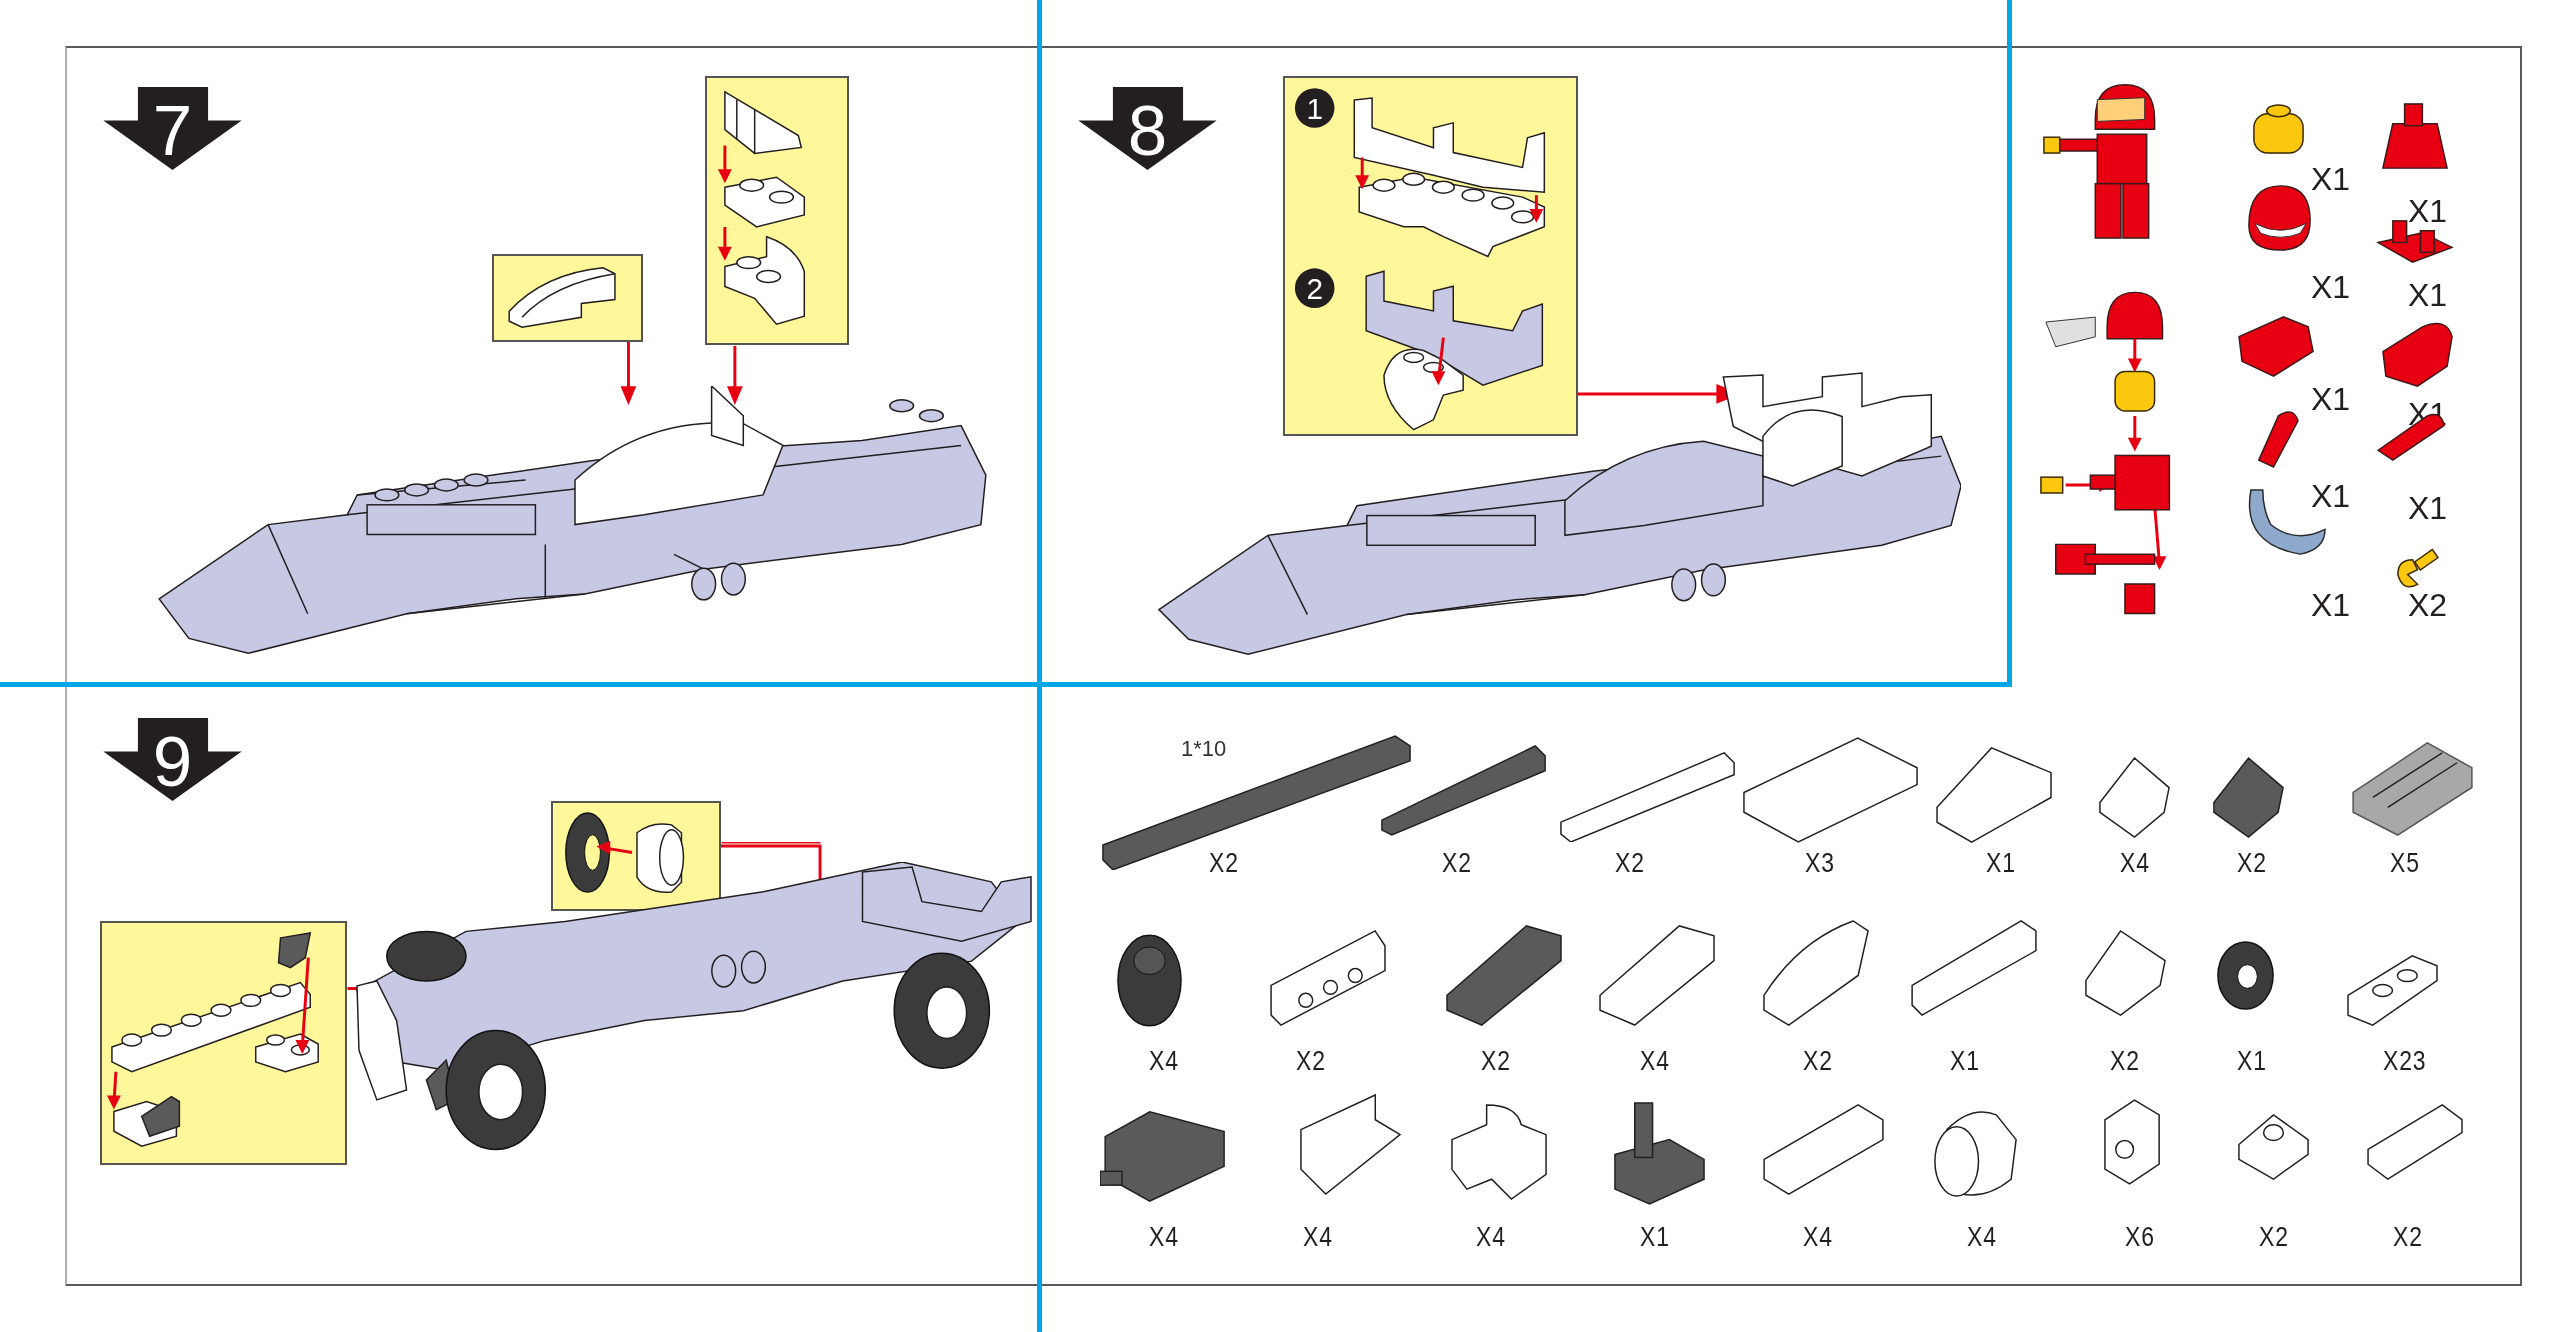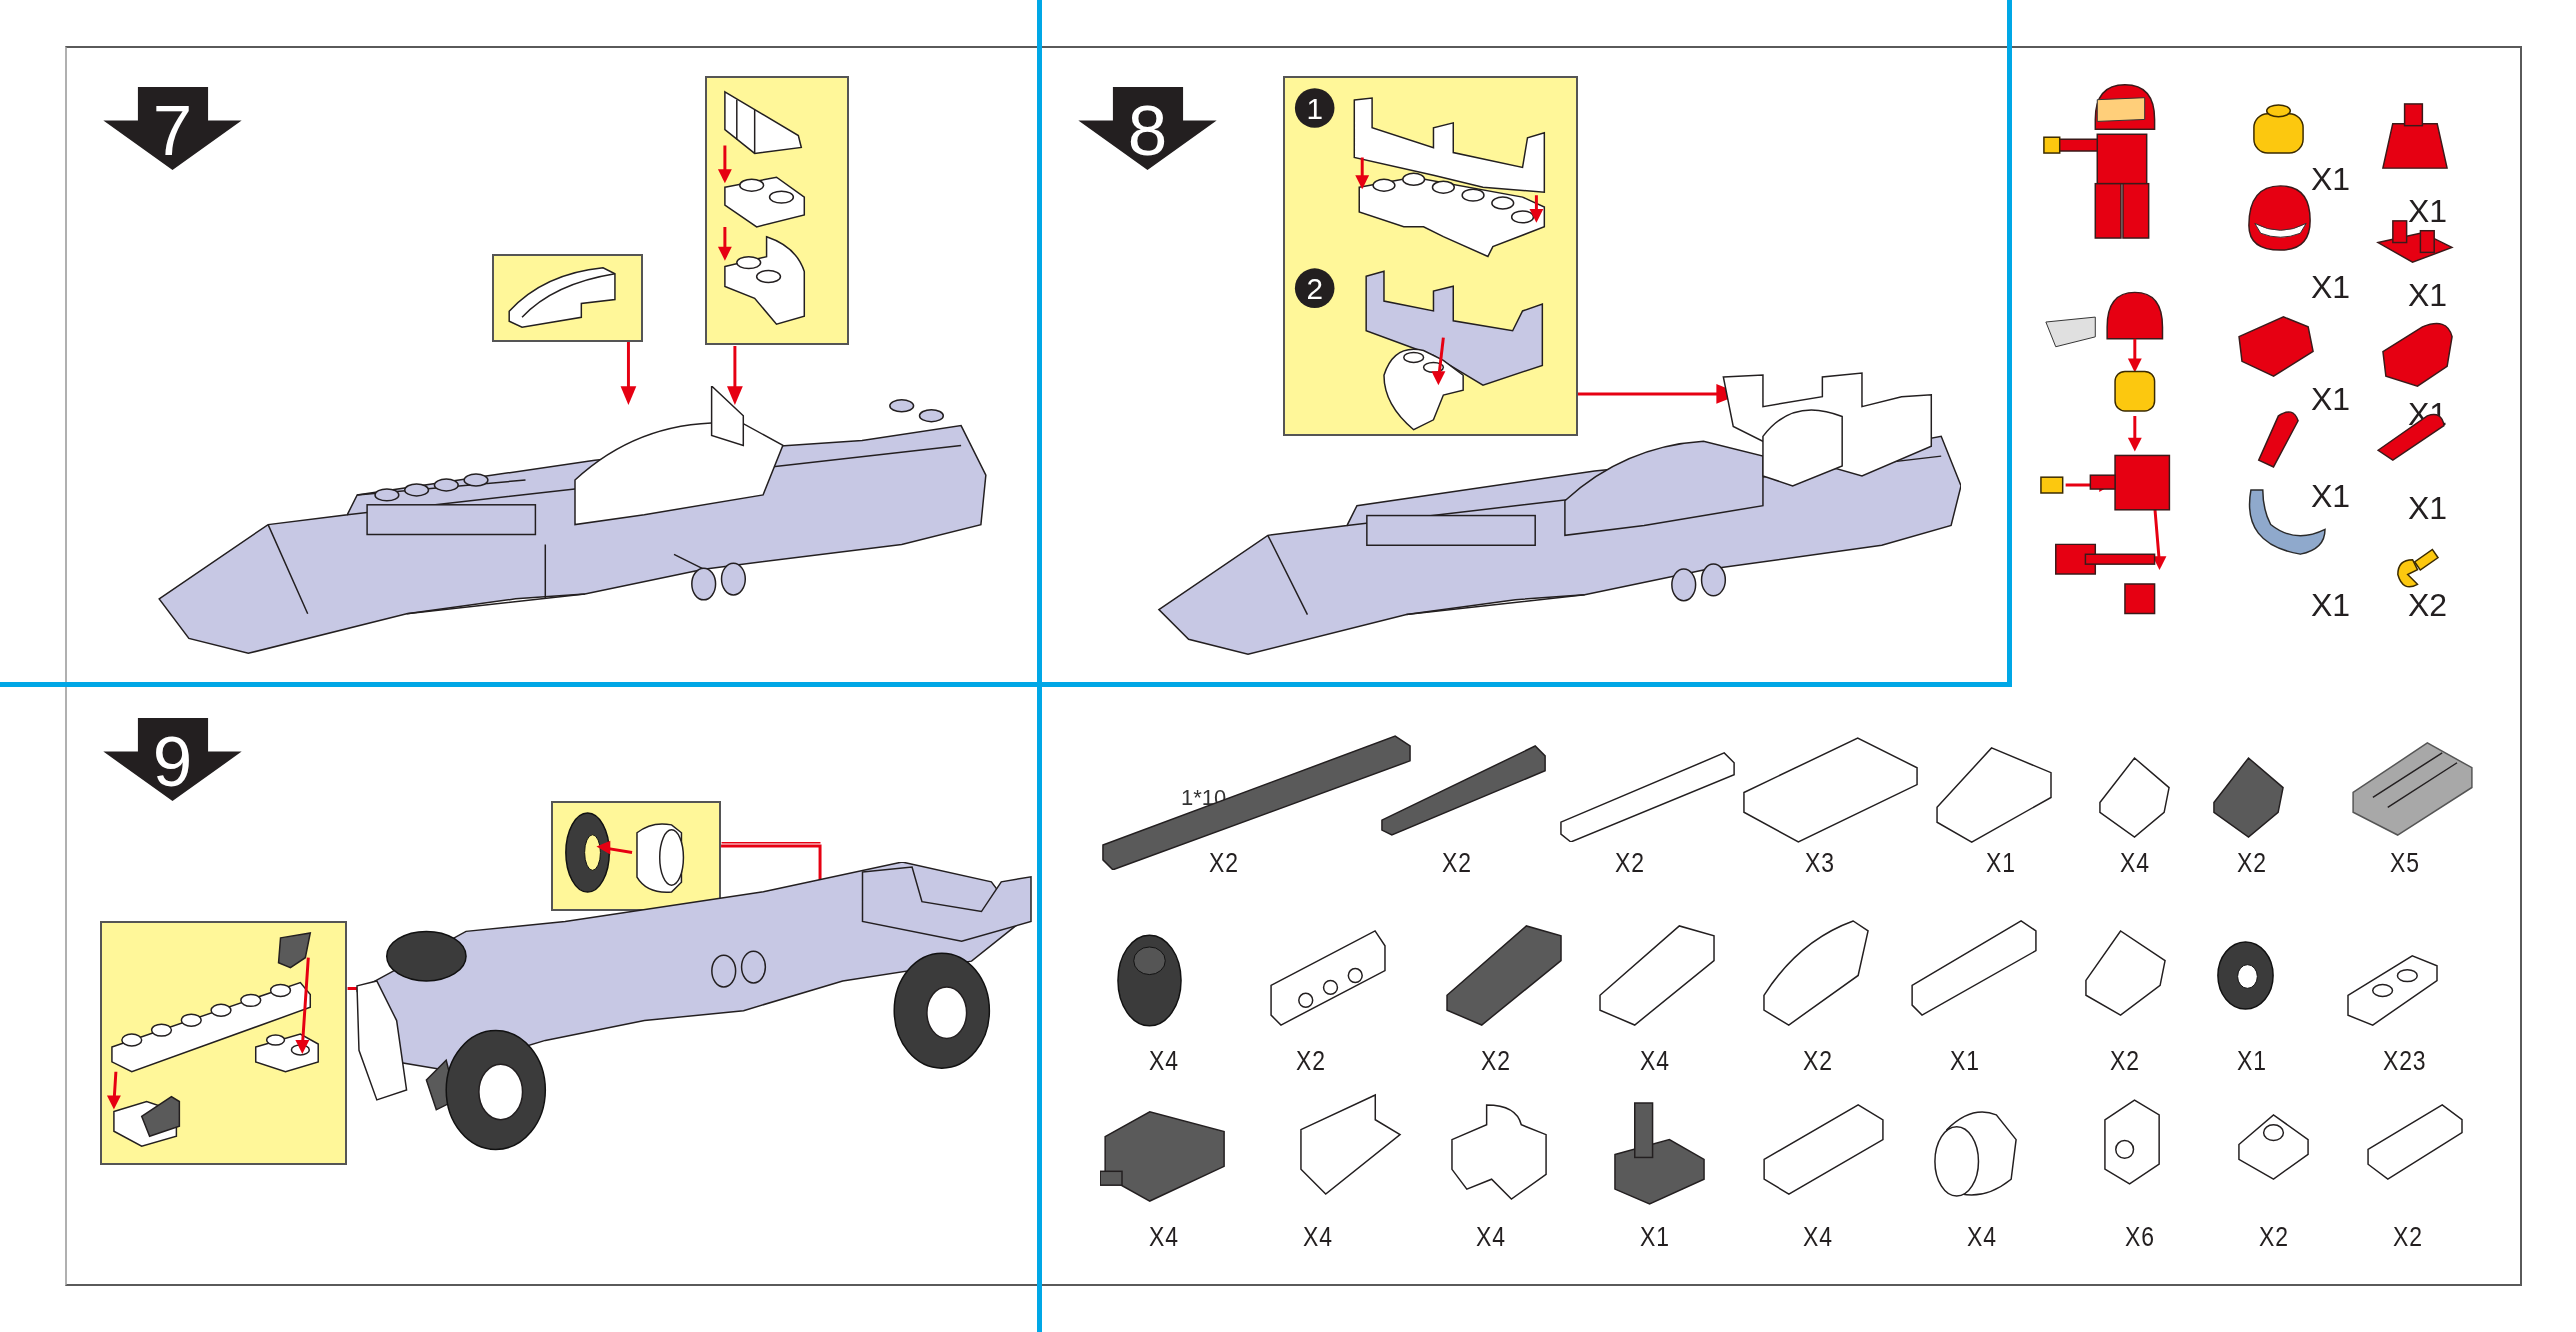--- a/index.html
+++ b/index.html
@@ -263,21 +263,21 @@
   <path class="lav" d="M520,10 L570,5 L580,40 L640,50 L660,20 L690,15 L690,60 L620,80 L520,60 Z"></path>
   <ellipse class="tire" cx="150" cy="230" rx="50" ry="60"></ellipse>
     <ellipse class="wh" cx="155" cy="232" rx="22" ry="28"></ellipse>
   <ellipse class="tire" cx="80" cy="95" rx="40" ry="25"></ellipse>
   <ellipse class="tire" cx="600" cy="150" rx="48" ry="58"></ellipse>
     <ellipse class="wh" cx="605" cy="152" rx="20" ry="26"></ellipse>
   <ellipse class="lav" cx="380" cy="110" rx="12" ry="16"></ellipse>
     <ellipse class="lav" cx="410" cy="106" rx="12" ry="16"></ellipse>
 </svg>
 
-<div class="lbl110" style="left:1181px;top:785px;">1*10</div>
+<div class="lbl110" style="left:1181px;top:736px;">1*10</div>
 
 <svg class="part" style="left:1098px;top:721px;" width="317" height="149" viewBox="0 0 320 150">
     <path class="dk" d="M5,125 L300,15 L315,25 L315,40 L15,150 L5,140 Z"></path>
   </svg>
 <div class="qty" style="left:1209px;top:847px;">X2</div>
 <svg class="part" style="left:1377px;top:741px;" width="178" height="99" viewBox="0 0 180 100">
     <path class="dk" d="M5,80 L160,5 L170,15 L170,30 L15,95 L5,90 Z"></path>
   </svg>
 <div class="qty" style="left:1442px;top:847px;">X2</div>
 <svg class="part" style="left:1556px;top:743px;" width="188" height="99" viewBox="0 0 190 100">

